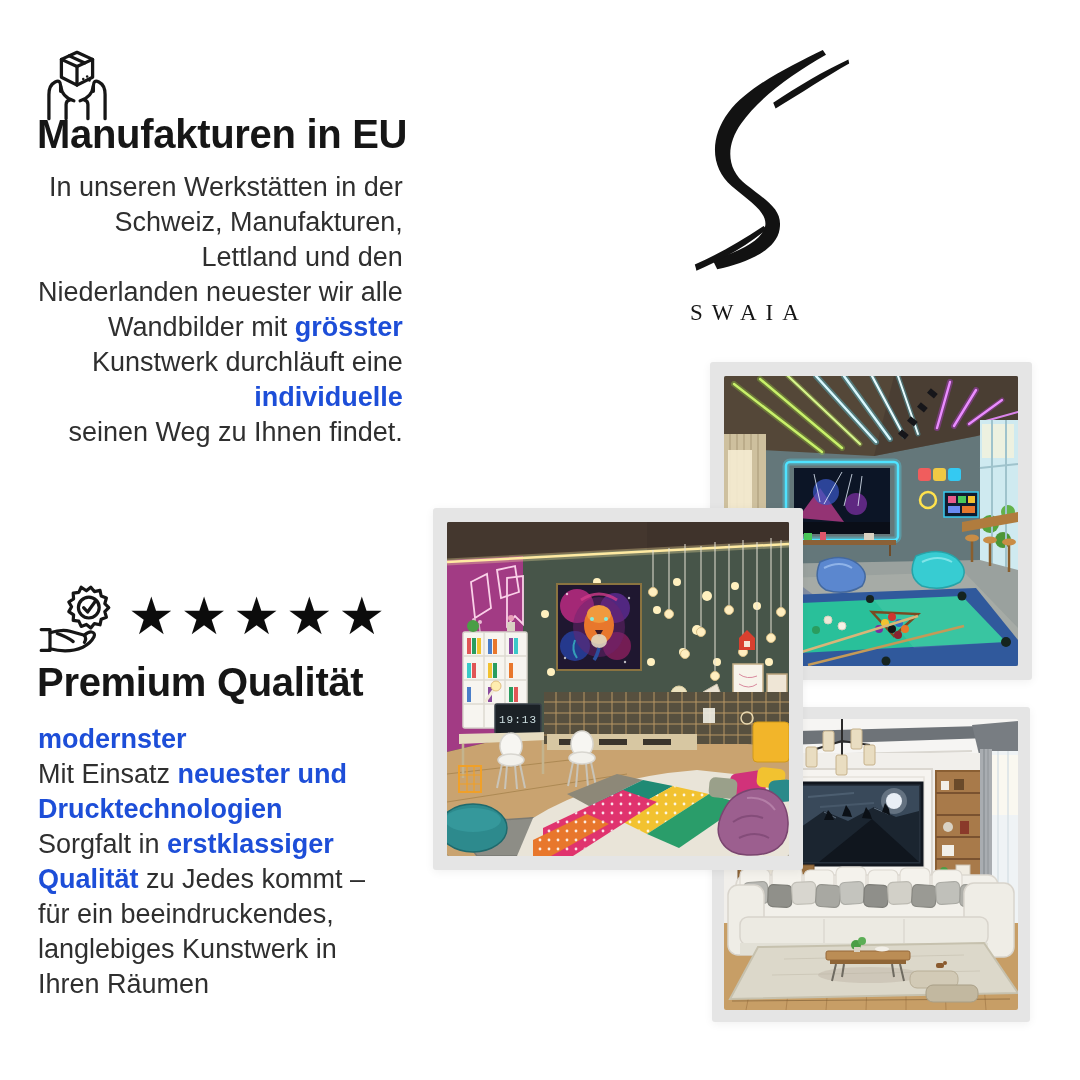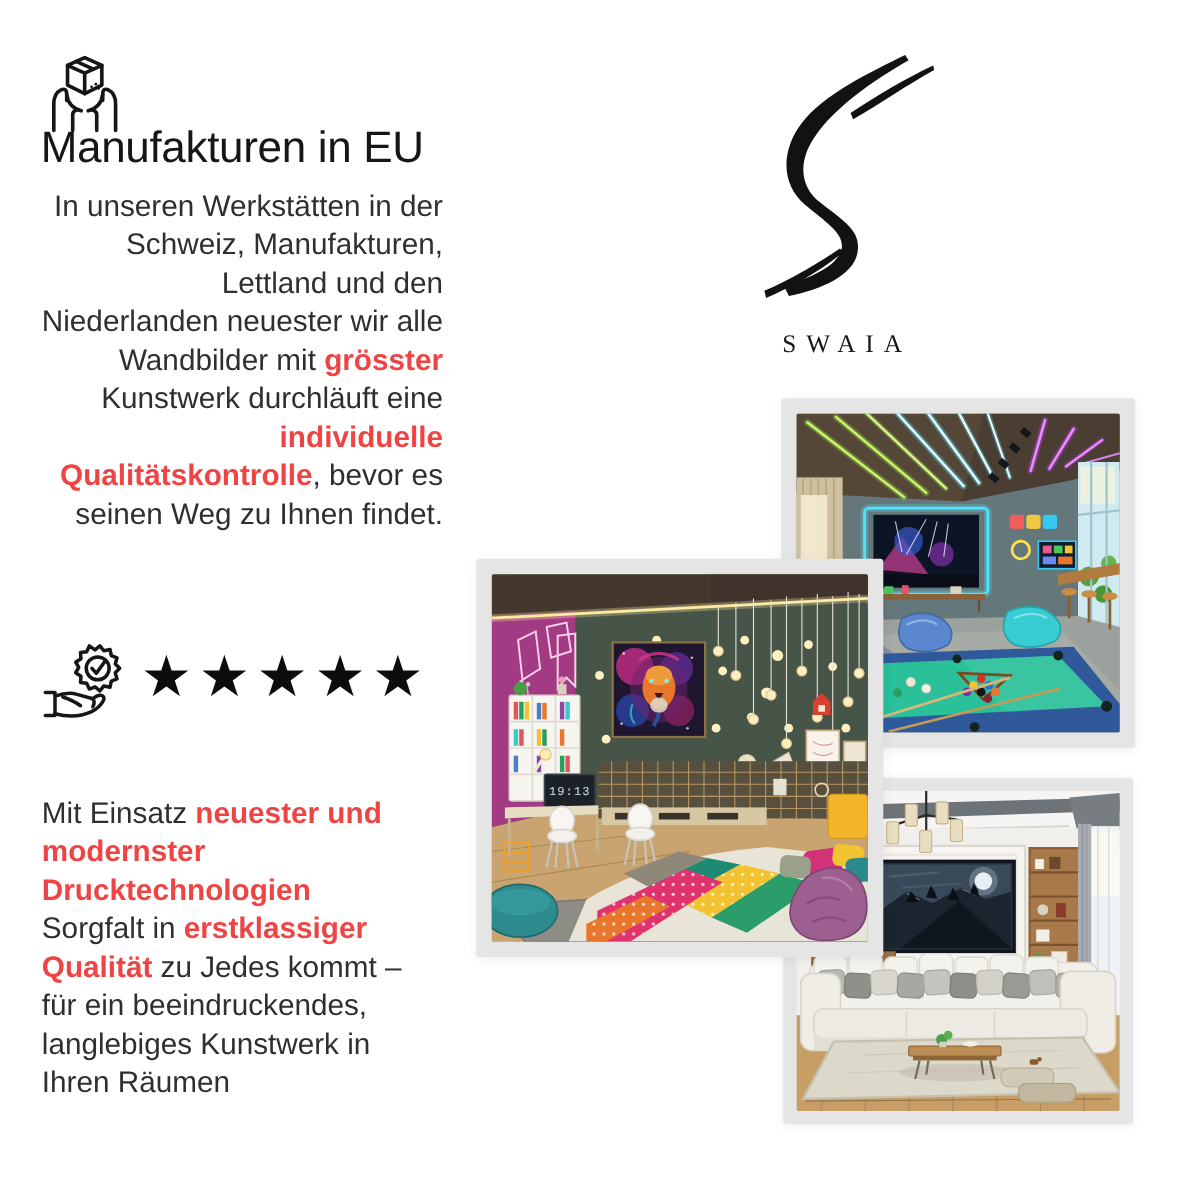--- a/index.html
+++ b/index.html
@@ -1,26 +1,26 @@
 <!DOCTYPE html>
 <html><head>
 <meta charset="utf-8">
 <style>
   html,body{margin:0;padding:0;background:#fff;}
   .canvas{position:relative;width:1080px;height:1080px;background:#ffffff;overflow:hidden;
           font-family:"Liberation Sans",sans-serif;color:#1d1d1d;}
   .icon{position:absolute;}
-  .head{position:absolute;margin:0;font-size:40px;font-weight:400;color:#161616;letter-spacing:-0.3px;line-height:1.1;}
+  .head{position:absolute;margin:0;font-size:40px;font-weight:700;color:#161616;letter-spacing:-0.3px;line-height:1.1;}
   .para{position:absolute;font-size:27px;line-height:35px;color:#2f2f2f;font-weight:400;}
-  .para b{font-weight:700;color:#ef4444;}
+  .para b{font-weight:700;color:#1d4ed8;}
   .stars{position:absolute;font-size:52px;line-height:1;letter-spacing:6px;color:#0c0c0c;}
   .stars .star{display:inline-block;}
   .logo-s{position:absolute;}
   .wordmark{position:absolute;font-family:"Liberation Serif",serif;font-size:23px;letter-spacing:9px;
-            color:#161616;text-align:center;font-weight:400;}
+            color:#161616;font-weight:400;}
   .card{position:absolute;background:#e5e5e5;box-sizing:border-box;border-radius:3px;
         box-shadow:0 2px 10px rgba(0,0,0,0.06);}
   .card svg{display:block;width:100%;height:100%;border-radius:2px;}
   .card-game{left:710px;top:362px;width:322px;height:318px;padding:14px;z-index:1;}
   .card-living{left:712px;top:707px;width:318px;height:315px;padding:12px;z-index:2;}
   .card-bedroom{left:433px;top:508px;width:370px;height:362px;padding:14px;z-index:3;}
   .ico-box{left:38px;top:40px;width:78px;height:84px;}
   .ico-badge{left:36px;top:580px;width:84px;height:80px;}
   .h-manufacture{left:37px;top:112px;}
   .h-quality{left:37px;top:660px;}
@@ -54,41 +54,41 @@
   <h1 class="head h-manufacture">Manufakturen in EU</h1>
 
   <div class="para p-manufacture">
       <div><span>In unseren Werkstätten in der</span></div>
       <div><span>Schweiz, Manufakturen,</span></div>
       <div><span>Lettland und den</span></div>
       <div><span>Niederlanden neuester wir alle</span></div>
       <div><span>Wandbilder mit </span><b>grösster</b></div>
       <div><span>Kunstwerk durchläuft eine</span></div>
       <div><b>individuelle</b></div>
-      <div><b>Qualitätskontrolle</b><span>, bevor es</span></div>
       <div><span>seinen Weg zu Ihnen findet.</span></div>
     </div>
 
   <svg class="icon ico-badge" viewBox="0 0 100 100" fill="none" stroke="#161616" stroke-width="4" stroke-linecap="round" stroke-linejoin="round">
     <path d="M60.5,13.5 L66,9 L70.5,14.5 L77.5,13 L79,20 L85.5,22.5 L83.5,29.5 L88.5,34.5 L83.5,39.5 L85.5,46.5 L79,49 L77.5,56 L70.5,54.5 L66,60 L60.5,55.5 L54,58 L51,51.5 L44,50.5 L44.5,43.5 L38.5,39.5 L42,33.5 L38.5,27.5 L44.5,23.5 L44,16.5 L51,15.5 L54,9 Z"></path>
     <circle cx="63.5" cy="34.5" r="13"></circle>
     <path d="M57,34.5 L62,40 L71,27.5"></path>
     <path d="M4,62 L15,62 L15,88 L4,88"></path>
     <path d="M15,66 Q30,61 40,64 L58,69"></path>
     <path d="M15,86 Q38,92 56,84 Q66,79 70,71 Q72,66 67,65 Q63,64.5 58,69"></path>
     <path d="M24,67 Q36,71 44,77"></path>
     <path d="M58,69 Q61,73 58,78"></path>
   </svg>
 
   <div class="stars stars-row"><span class="star">★</span><span class="star">★</span><span class="star">★</span><span class="star">★</span><span class="star">★</span></div>
 
+  <h1 class="head h-quality">Premium Qualität</h1>
 
   <div class="para p-quality">
+      <div><b>modernster</b></div>
       <div><span>Mit Einsatz </span><b>neuester und</b></div>
-      <div><b>modernster</b></div>
       <div><b>Drucktechnologien</b></div>
       <div><span>Sorgfalt in </span><b>erstklassiger</b></div>
       <div><b>Qualität</b><span> zu Jedes kommt –</span></div>
       <div><span>für ein beeindruckendes,</span></div>
       <div><span>langlebiges Kunstwerk in</span></div>
       <div><span>Ihren Räumen</span></div>
     </div>
 
   <svg class="logo-s" viewBox="0 0 200 300" fill="#121212">
     <path d="M170,6 C128,30 86,60 64,92 C44,120 46,150 70,168 C98,190 116,200 112,224

